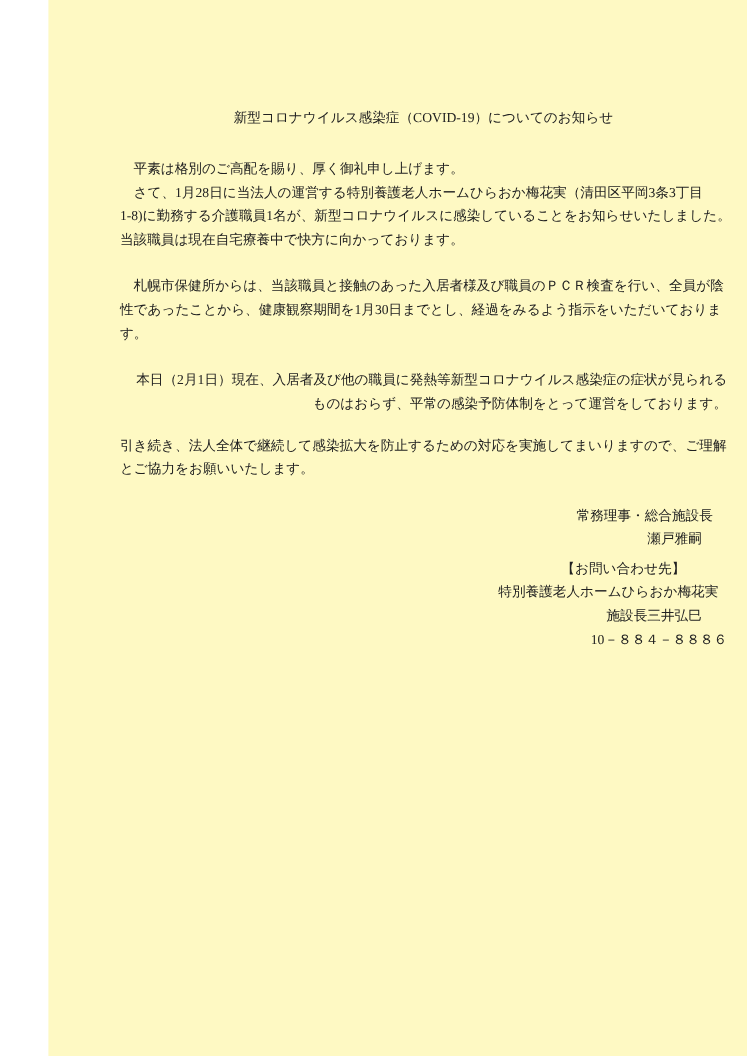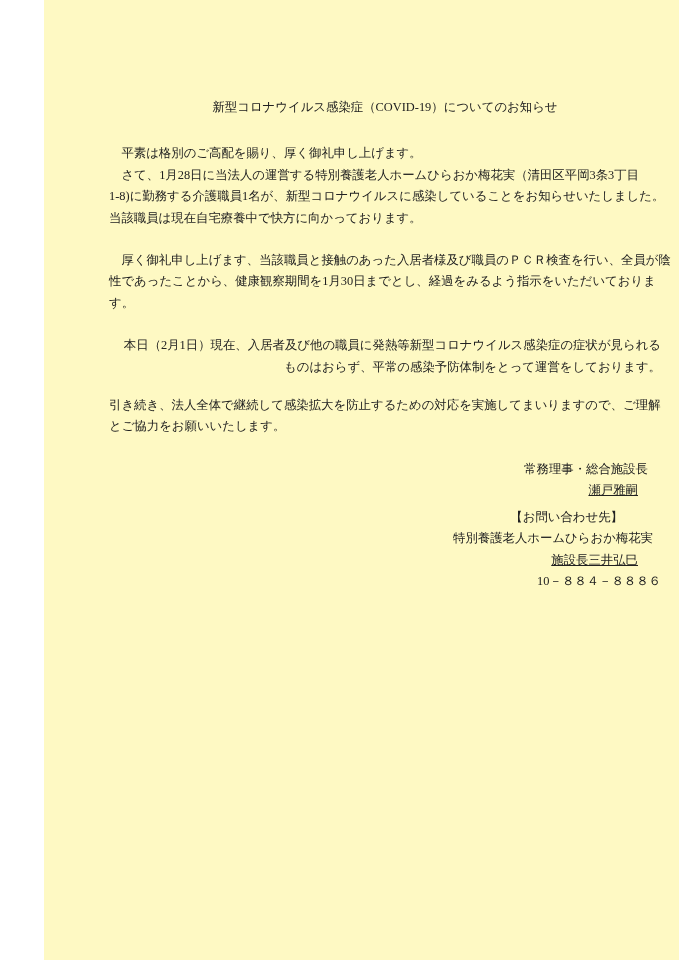--- a/index.html
+++ b/index.html
@@ -26,41 +26,41 @@
   .para.p2 { margin-top: 21px; }
   .para.p3 { margin-top: 21px; text-align: right; }
   .para.p4 { margin-top: 17px; }
   .date-block { margin-top: 13px; }
   .sig-block { margin-top: 21px; }
   .contact-block { margin-top: 5px; }
   .r { text-align: right; }
   .date { letter-spacing: 2.5px; }
   .pr8  { padding-right: 8px; }
   .pr13 { padding-right: 13px; }
-  .pr23 { padding-right: 23px; text-decoration: underline; }
+  .pr23 { padding-right: 23px; }
   .pr28 { padding-right: 28px; }
   .pr38 { padding-right: 38px; }
 </style>
 </head>
 <body>
 
 <div class="page">
   <div class="content">
 
     <div class="title">新型コロナウイルス感染症（COVID-19）についてのお知らせ</div>
 
     <div class="para p1">
       <div class="line">　平素は格別のご高配を賜り、厚く御礼申し上げます。</div>
       <div class="line">　さて、1月28日に当法人の運営する特別養護老人ホームひらおか梅花実（清田区平岡3条3丁目</div>
       <div class="line">1-8)に勤務する介護職員1名が、新型コロナウイルスに感染していることをお知らせいたしました。</div>
       <div class="line">当該職員は現在自宅療養中で快方に向かっております。</div>
     </div>
 
     <div class="para p2">
-      <div class="line">　厚く御礼申し上げます、当該職員と接触のあった入居者様及び職員のＰＣＲ検査を行い、全員が陰</div>
+      <div class="line">　札幌市保健所からは、当該職員と接触のあった入居者様及び職員のＰＣＲ検査を行い、全員が陰</div>
       <div class="line">性であったことから、健康観察期間を1月30日までとし、経過をみるよう指示をいただいておりま</div>
       <div class="line">す。</div>
     </div>
 
     <div class="para p3">
       <div class="line">　本日（2月1日）現在、入居者及び他の職員に発熱等新型コロナウイルス感染症の症状が見られる</div>
       <div class="line">ものはおらず、平常の感染予防体制をとって運営をしております。</div>
     </div>
 
     <div class="para p4">

